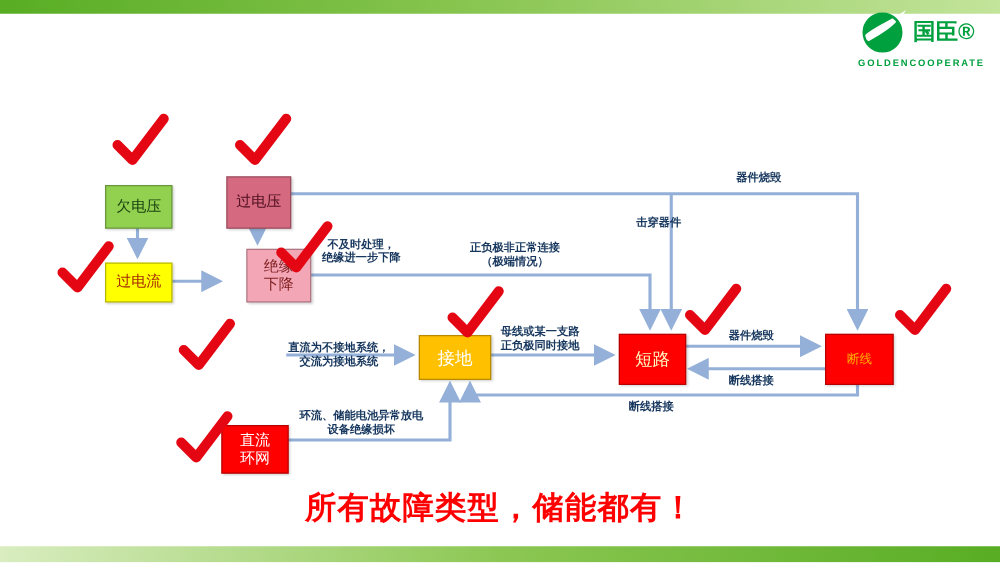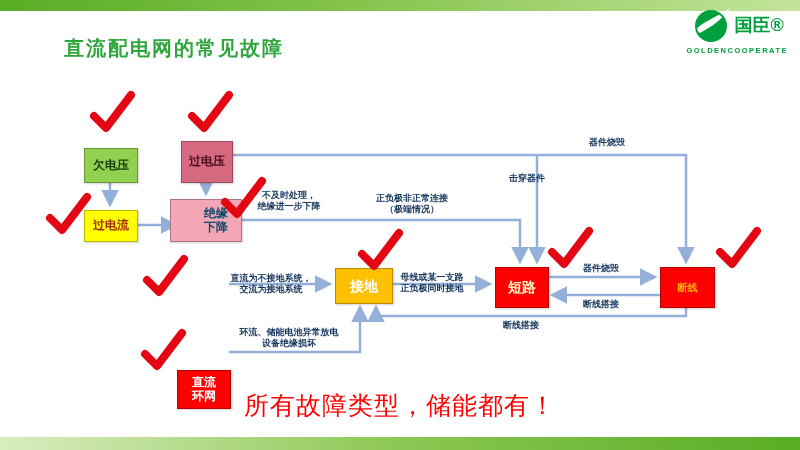--- a/index.html
+++ b/index.html
@@ -13,82 +13,81 @@
   }
   .bar-bottom {
     position:absolute; bottom:0; left:0; width:800px; height:13px;
     background:linear-gradient(90deg,#d9edc0,#8cc753 50%,#58ad24);
   }
   .title {
     position:absolute; left:64px; top:35px; font-size:20px; font-weight:bold;
     color:#2fa63c; letter-spacing:2px;
   }
   .logo { position:absolute; right:12px; top:5px; text-align:center; color:#00a03e; }
-  .logo-row { display:flex; align-items:center; justify-content:center; gap:4px; }
+  .logo-row { display:flex; align-items:center; gap:4px; }
   .logo-brand { font-size:18px; font-weight:bold; color:#00a03e; }
   .logo-sub { font-size:7.5px; font-weight:bold; letter-spacing:1.5px; color:#00a03e; margin-top:1px; }
 
   .arrows { position:absolute; left:0; top:0; }
 
   .node {
     position:absolute; display:flex; align-items:center; justify-content:center;
-    font-weight:bold; font-size:12px; line-height:1.15;
+    font-weight:normal; font-size:12px; line-height:1.15;
     white-space:pre-line; border:1px solid rgba(0,0,0,.28);
     box-shadow:1px 1px 2px rgba(0,0,0,.18);
   }
   #n-undervoltage { left:84px;  top:148px; width:52px; height:33px; background:#92d050; color:#173d0e; }
   #n-overvoltage  { left:181px; top:141px; width:50px; height:40px; background:#d4697f; color:#4d0d20; }
   #n-overcurrent  { left:84px;  top:210px; width:52px; height:30px; background:#ffff00; color:#a52800; }
-  #n-insulation   { left:170px; top:199px; width:50px; height:41px; background:#f2a6b6; color:#0c4a6e;padding-left:20px; }
+  #n-insulation   { left:197px; top:199px; width:50px; height:41px; background:#f2a6b6; color:#7f1d1d; }
   #n-ac           { left:177px; top:263px; width:52px; height:42px; background:#ef5fa7; color:#56082f; }
   #n-grounding    { left:335px; top:268px; width:56px; height:34px; background:#ffc000; color:#ffffff; font-size:14px; }
   #n-short        { left:495px; top:267px; width:52px; height:39px; background:#fe0000; color:#fef9c3; font-size:14px; }
   #n-break        { left:660px; top:267px; width:53px; height:39px; background:#fe0000; color:#ffb000; font-size:10px; }
-  #n-ring         { left:177px; top:340px; width:52px; height:37px; background:#fe0000; color:#ffffff;margin-top:30px; }
+  #n-ring         { left:177px; top:340px; width:52px; height:37px; background:#fe0000; color:#ffffff; }
 
   .elabel {
     position:absolute; transform:translateX(-50%);
     color:#17375e; font-size:9px; font-weight:bold; text-align:center;
     line-height:1.25; white-space:pre-line;
   }
   #e-untimely      { left:289px; top:190px; }
   #e-abnormal      { left:412px; top:193px; }
   #e-breakdown     { left:527px; top:173px; }
   #e-burnout-top   { left:607px; top:137px; }
   #e-dc-ungrounded { left:271px; top:257px;margin-top:16px; }
-  #e-bus-grounded  { left:432px; top:260px;margin-top:12px; }
+  #e-bus-grounded  { left:432px; top:260px; }
   #e-burnout-mid   { left:601px; top:263px; }
   #e-lap-right     { left:601px; top:299px; }
   #e-lap-bottom    { left:521px; top:320px; }
   #e-ring          { left:289px; top:327px; }
 
   .check { position:absolute; width:48px; height:44px; }
   #c1 { left:88px;  top:90px; }
   #c2 { left:186px; top:90px; }
   #c3 { left:44px;  top:192px; }
   #c4 { left:219px; top:176px; }
   #c5 { left:141px; top:254px; }
   #c6 { left:356px; top:228px; }
   #c7 { left:546px; top:226px; }
   #c8 { left:714px; top:226px; }
   #c9 { left:139px; top:328px; }
 
   .caption {
     position:absolute; left:50%; top:389px; transform:translateX(-50%);
-    color:#ff0000; font-size:25px; font-weight:normal; letter-spacing:1px;
+    color:#ff0000; font-size:25px; font-weight:bold; letter-spacing:1px;
     white-space:nowrap;
   }
 </style>
 </head>
 <body>
 
 <div class="slide">
   <div class="bar-top"></div>
 
-  <div class="title">直流配电网的常见故障</div>
 
   <div class="logo">
     <div class="logo-row">
       <svg class="logo-mark" width="40" height="40" viewBox="0 0 40 40">
         <circle cx="20" cy="21" r="15" fill="#00a03e"></circle>
         <path d="M4 25 C 13 16, 24 13, 39 3 C 30 16, 21 21, 9 28 Z" fill="#ffffff"></path>
         <circle cx="20" cy="21" r="15" fill="none" stroke="#00a03e" stroke-width="2"></circle>
       </svg>
       <span class="logo-brand">国臣®</span>
     </div>

